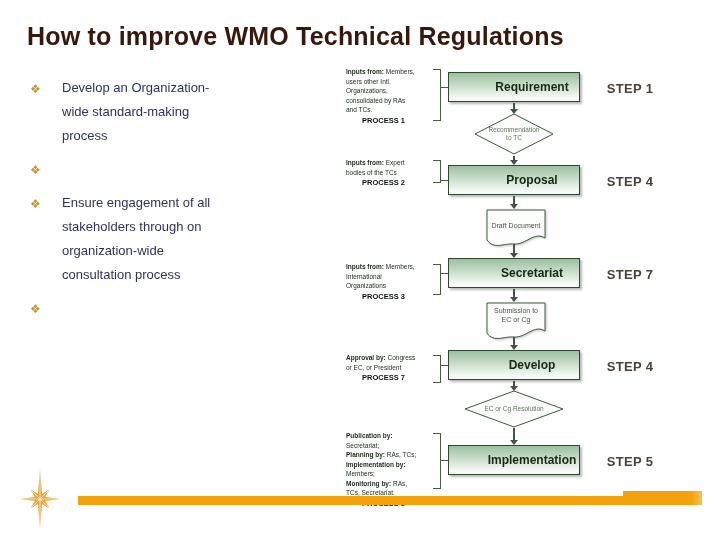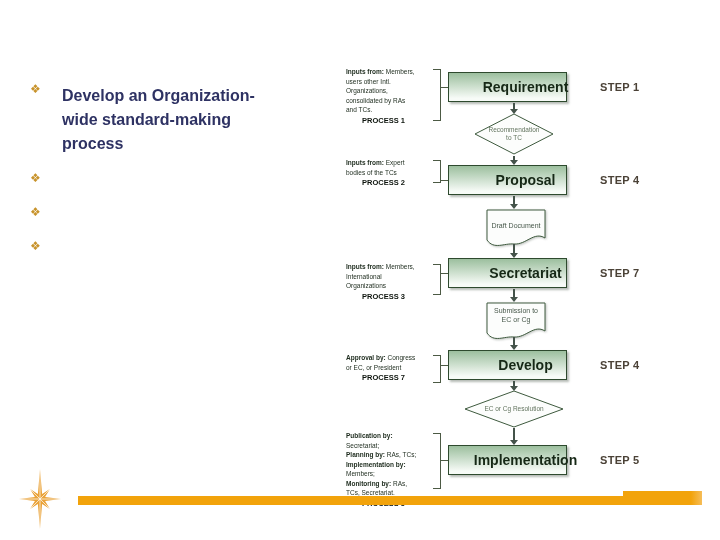--- a/index.html
+++ b/index.html
@@ -5,28 +5,28 @@
   html,body{margin:0;padding:0;background:#888;}
   .slide{position:relative;width:720px;height:540px;background:#ffffff;overflow:hidden;
          font-family:"Liberation Sans", sans-serif;}
   
   .title{position:absolute;left:27px;top:22px;width:620px;margin:0;
          font-size:25px;font-weight:bold;color:#38180b;letter-spacing:.2px;}
   
   .bullets{position:absolute;left:30px;top:76px;width:300px;margin:0;padding:0;list-style:none;}
   .bullets li{display:flex;margin:0 0 9px 0;}
   .marker{width:32px;flex:0 0 32px;color:#c8932b;font-size:12px;line-height:24px;padding-top:1px;}
-  .btext{font-size:16px;font-weight:bold;color:#2e3263;line-height:24px;white-space:pre-line;margin-top:8px;}
-  
-  .fbox{position:absolute;left:448px;width:119px;height:30px;box-sizing:border-box;
+  .btext{font-size:13px;font-weight:normal;color:#2e3263;line-height:24px;white-space:pre-line;}
+  
+  .fbox{position:absolute;left:448px;width:132px;height:30px;box-sizing:border-box;
         border:1.5px solid #2e4a2e;background:linear-gradient(to bottom,#9cbf9e,#f7fbf7 90%);
         box-shadow:2px 2px 2px rgba(110,120,110,.5);
         display:flex;align-items:center;justify-content:center;
-        font-size:14px;font-weight:bold;color:#162816;padding-left:36px;}
-  .step{position:absolute;left:600px;width:60px;font-size:11px;font-weight:bold;color:#4b4237;letter-spacing:.3px;}
+        font-size:12px;font-weight:bold;color:#162816;padding-left:36px;}
+  .step{position:absolute;left:600px;width:60px;font-size:13px;font-weight:bold;color:#4b4237;letter-spacing:.3px;text-align:center;}
   .note{position:absolute;left:346px;width:86px;font-size:6.5px;line-height:9.5px;color:#1c2a1c;}
   .note b{font-weight:bold;}
   .note .seg{white-space:pre-line;}
   .process{font-size:7.5px;font-weight:bold;color:#0d140d;padding-left:16px;margin-top:1px;}
   .bracket{position:absolute;left:433px;width:8px;box-sizing:border-box;
            border-top:1px solid #4c5a44;border-right:1px solid #4c5a44;border-bottom:1px solid #4c5a44;}
   .conn{position:absolute;left:441px;width:7px;height:1px;background:#4c5a44;}
   .vline{position:absolute;left:513px;width:1.5px;background:#44534a;}
   .ahead{position:absolute;left:509.5px;width:0;height:0;
          border-left:4px solid transparent;border-right:4px solid transparent;border-top:5px solid #44534a;}
@@ -44,33 +44,38 @@
         background:linear-gradient(to right,#f2a30b 86%,#f6bd58);}
   .star{position:absolute;left:16px;top:468px;}
   .tagline{position:absolute;right:17px;top:512px;width:300px;text-align:right;
            font-size:13.5px;font-weight:bold;color:#f5a916;letter-spacing:.2px;}
 </style>
 </head>
 <body>
 
 <div class="slide">
 
+  <h1 class="title">How to improve WMO Technical Regulations</h1>
 
   <ul class="bullets">
     <li>
       <span class="marker">❖</span>
       <span class="btext">Develop an Organization-
 wide standard-making
 process</span>
     </li>
     <li>
       <span class="marker">❖</span>
     </li>
     <li>
       <span class="marker">❖</span>
+      <span class="btext">Ensure engagement of all
+stakeholders through on
+organization-wide
+consultation process</span>
     </li>
     <li>
       <span class="marker">❖</span>
     </li>
   </ul>
 
   <div>
 
     <div class="note" style="top:67px">
       <span class="seg"><b>Inputs from:</b><span> Members,

